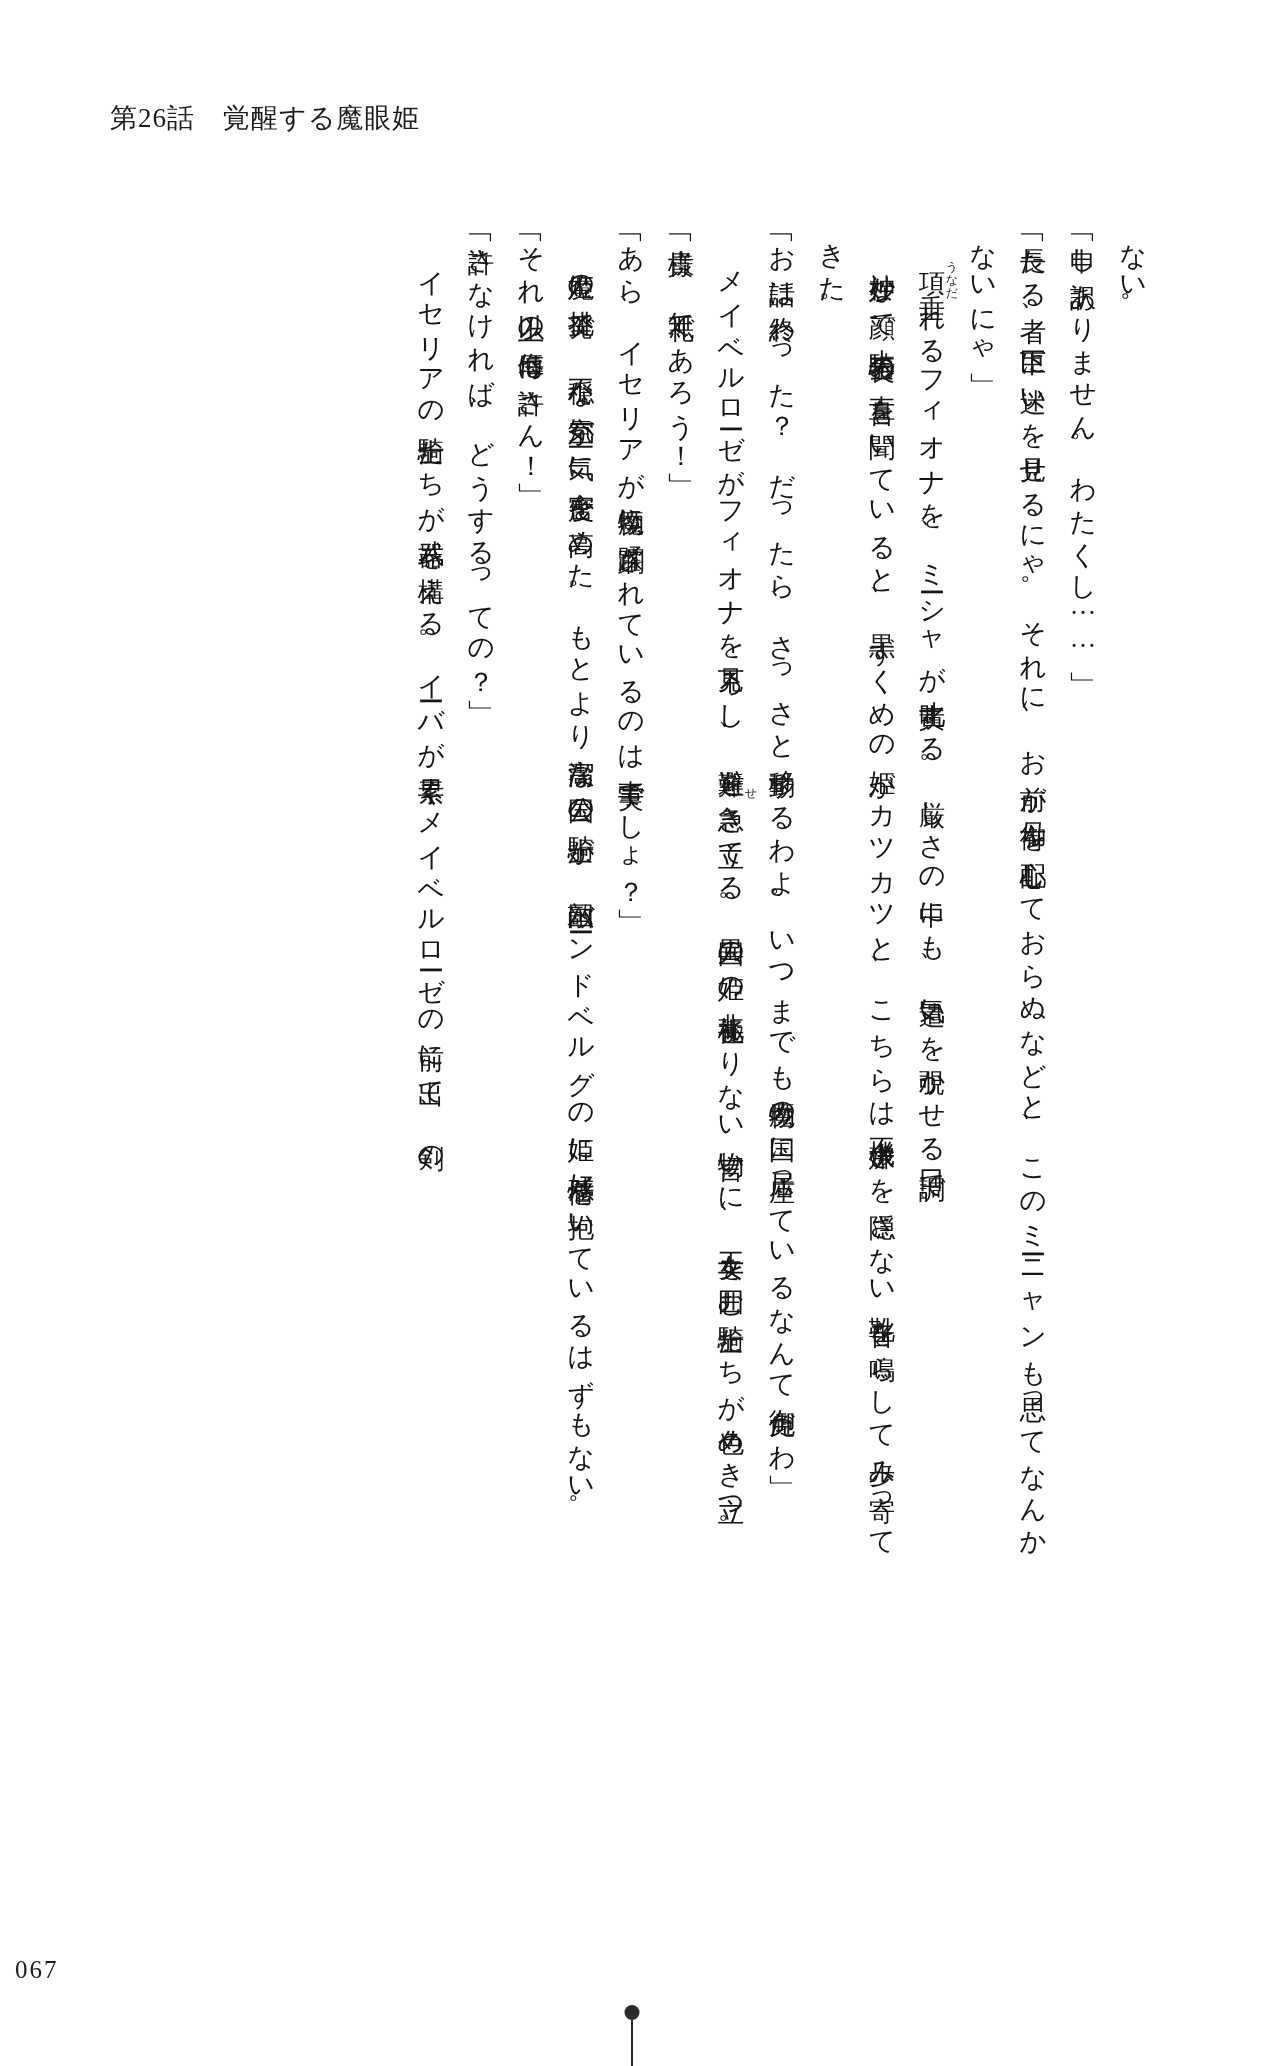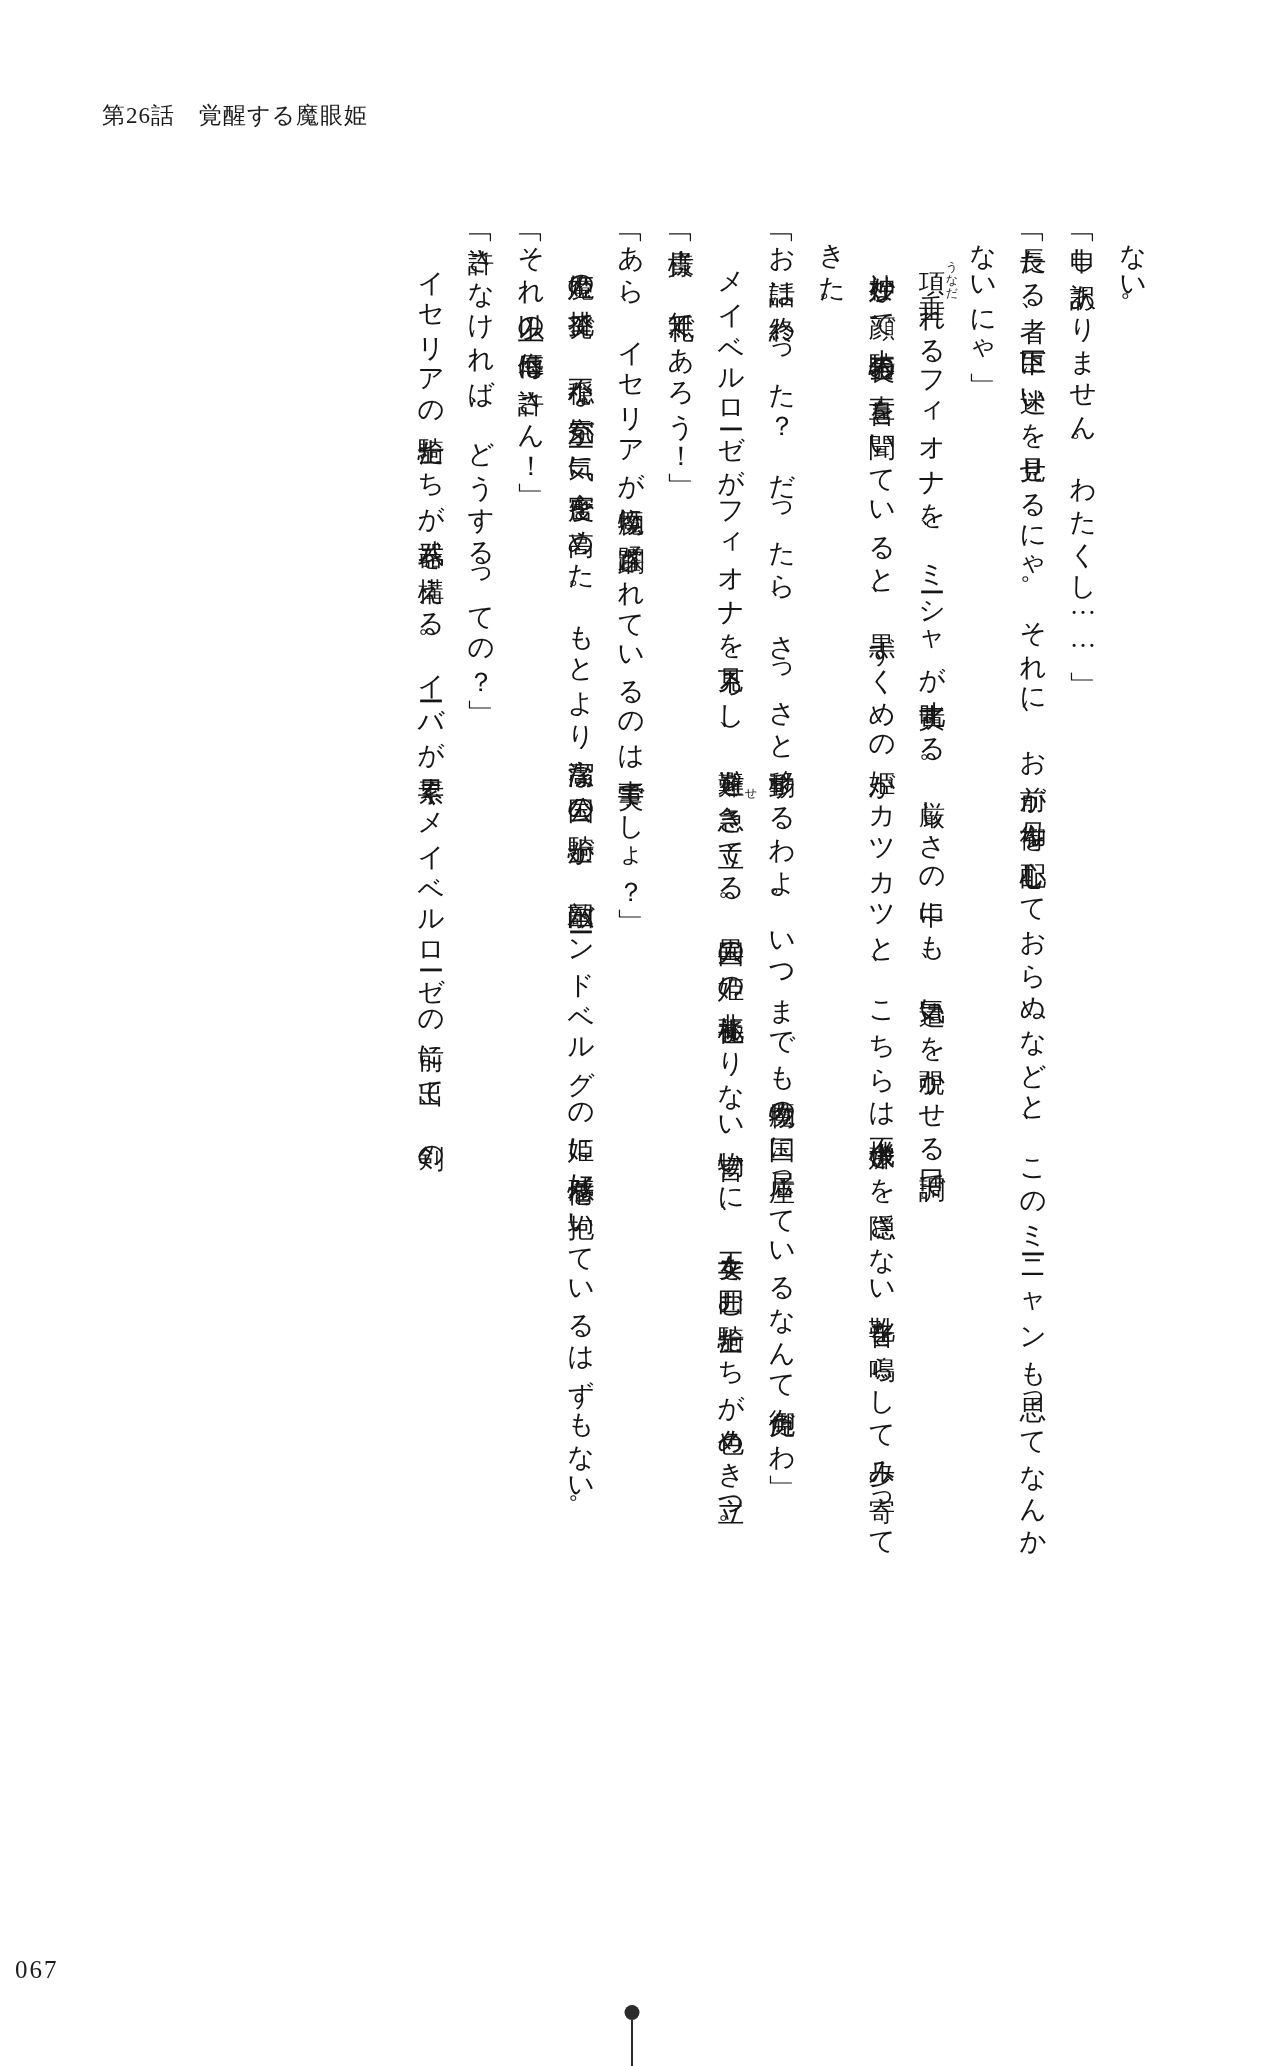--- a/index.html
+++ b/index.html
@@ -13,22 +13,22 @@
     position: relative;
     font-family: "Liberation Serif", "DejaVu Serif", serif;
     color: #1a1a1a;
     overflow: hidden;
   }
 
   
   .running-head {
     position: absolute;
     top: 100px;
-    left: 102px;
-    font-size: 23px;
+    left: 110px;
+    font-size: 27px;
     letter-spacing: 1px;
     color: #1c1c1c;
     white-space: pre;
   }
 
   
   .page-body {
     position: absolute;
     top: 225px;
     left: 98px;

